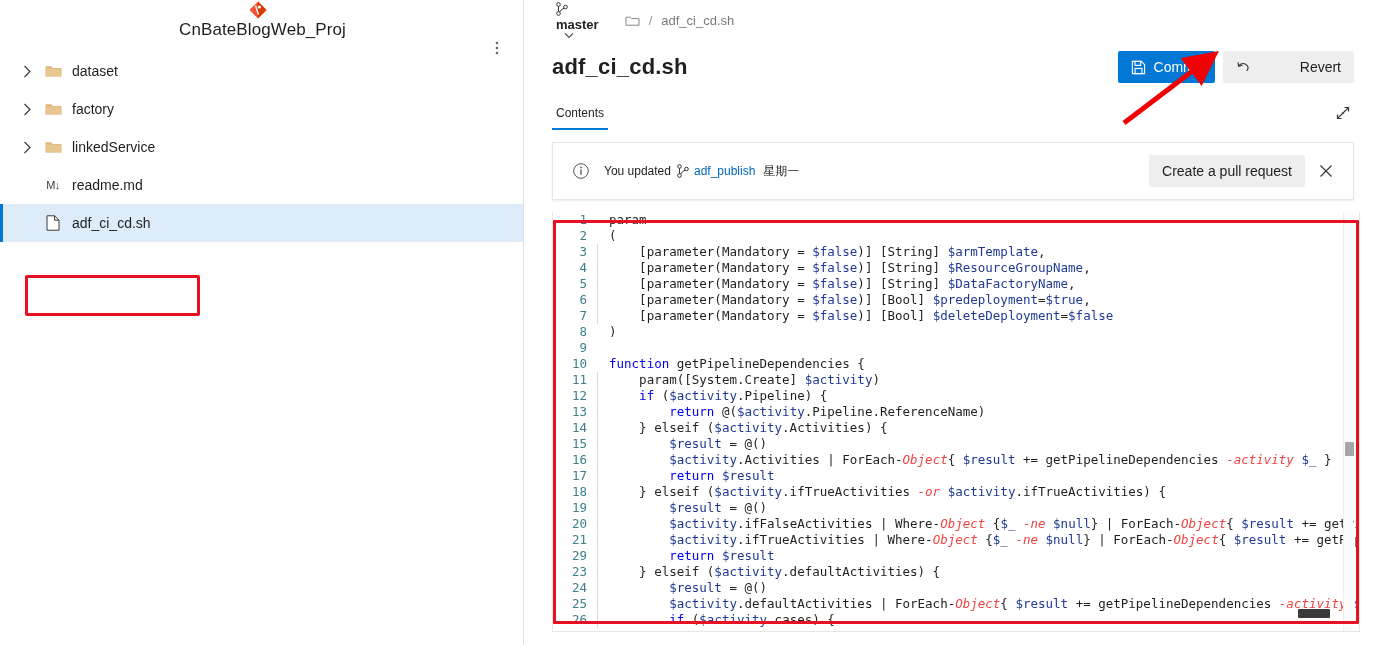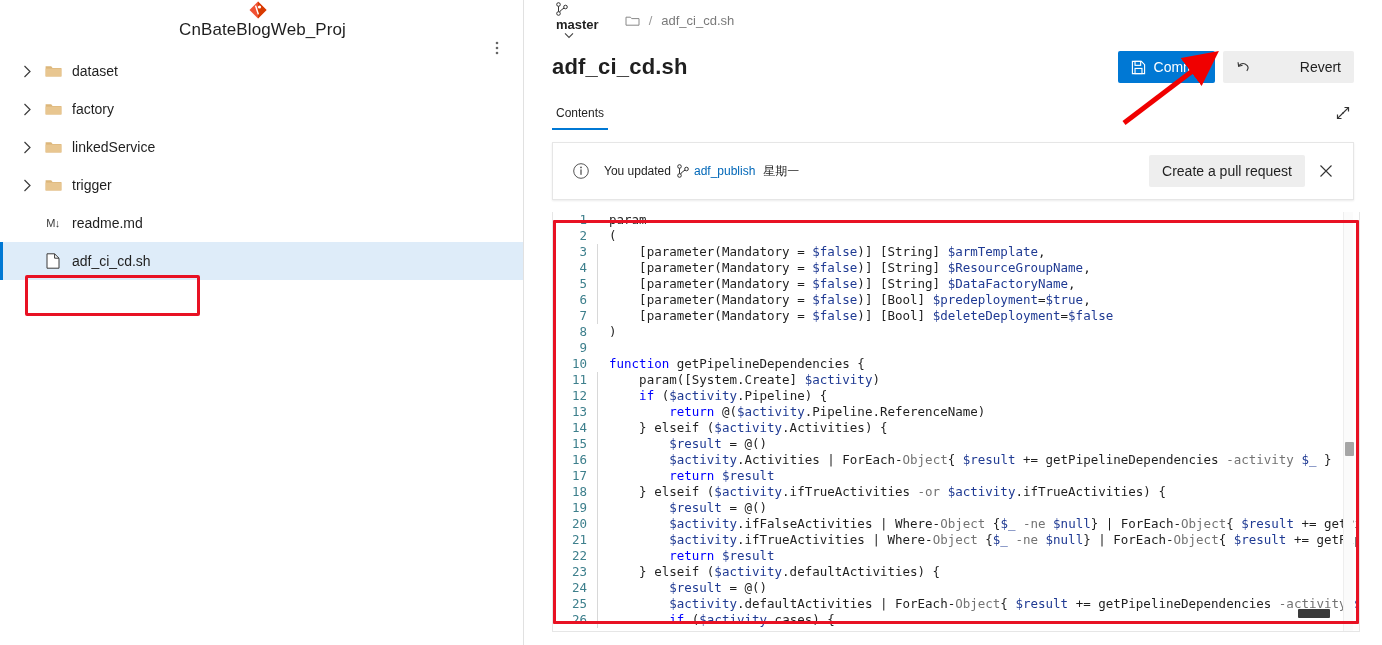--- a/index.html
+++ b/index.html
@@ -286,21 +286,21 @@
     background: #d8d8d8;
     margin-right: 0;
   }
   .guide.blank { background: transparent; }
   .code-text {
     padding-left: 11px;
     color: #1f1f1f;
   }
   .k  { color: #0000ff; }
   .v  { color: #1f3a93; }
-  .op { color: #737373; }
+  .op { color: #ef4444; font-style: italic; }
 
   
   .vscroll-track {
     position: absolute;
     right: 6px; top: 0; bottom: 0;
     width: 10px;
     background: #fbfbfb;
     border-left: 1px solid #eeeeee;
   }
   .vscroll-thumb {
@@ -397,34 +397,20 @@
               <path d="M1.5 1 L7 6.5 L1.5 12" stroke="#3b3b3b" stroke-width="1.2" fill="none"></path>
             </svg>
           </span>
           <span class="node-icon">
             <svg width="17" height="14" viewBox="0 0 17 14">
               <path d="M0.6 2.2 L6.2 2.2 L7.6 3.9 L16.4 3.9 L16.4 12.4 L0.6 12.4 Z" fill="#dcb67a"></path>
               <path d="M0.6 4.6 L16.4 4.6 L16.4 12.4 L0.6 12.4 Z" fill="#e8c690"></path>
             </svg>
           </span>
           <span class="node-label">linkedService</span>
-        </div>
-        <div class="tree-row">
-          <span class="chev">
-            <svg width="9" height="13" viewBox="0 0 9 13">
-              <path d="M1.5 1 L7 6.5 L1.5 12" stroke="#3b3b3b" stroke-width="1.2" fill="none"></path>
-            </svg>
-          </span>
-          <span class="node-icon">
-            <svg width="17" height="14" viewBox="0 0 17 14">
-              <path d="M0.6 2.2 L6.2 2.2 L7.6 3.9 L16.4 3.9 L16.4 12.4 L0.6 12.4 Z" fill="#dcb67a"></path>
-              <path d="M0.6 4.6 L16.4 4.6 L16.4 12.4 L0.6 12.4 Z" fill="#e8c690"></path>
-            </svg>
-          </span>
-          <span class="node-label">trigger</span>
         </div>
         <div class="tree-row">
           <span class="chev-spacer"></span>
           <span class="node-icon md">M↓</span>
           <span class="node-label">readme.md</span>
         </div>
         <div class="tree-row selected">
           <span class="chev-spacer"></span>
           <span class="node-icon">
             <svg width="14" height="16" viewBox="0 0 14 16">
@@ -557,21 +543,21 @@
           <div class="code-line"><span class="ln">12</span><span class="guide"></span><span class="code-text"><span>    </span><span class="k">if</span><span> (</span><span class="v">$activity</span><span>.Pipeline) {</span></span></div>
           <div class="code-line"><span class="ln">13</span><span class="guide"></span><span class="code-text"><span>        </span><span class="k">return</span><span> @(</span><span class="v">$activity</span><span>.Pipeline.ReferenceName)</span></span></div>
           <div class="code-line"><span class="ln">14</span><span class="guide"></span><span class="code-text"><span>    } elseif (</span><span class="v">$activity</span><span>.Activities) {</span></span></div>
           <div class="code-line"><span class="ln">15</span><span class="guide"></span><span class="code-text"><span>        </span><span class="v">$result</span><span> = @()</span></span></div>
           <div class="code-line"><span class="ln">16</span><span class="guide"></span><span class="code-text"><span>        </span><span class="v">$activity</span><span>.Activities | ForEach-</span><span class="op">Object</span><span>{ </span><span class="v">$result</span><span> += getPipelineDependencies </span><span class="op">-activity</span><span> </span><span class="v">$_</span><span> }</span></span></div>
           <div class="code-line"><span class="ln">17</span><span class="guide"></span><span class="code-text"><span>        </span><span class="k">return</span><span> </span><span class="v">$result</span></span></div>
           <div class="code-line"><span class="ln">18</span><span class="guide"></span><span class="code-text"><span>    } elseif (</span><span class="v">$activity</span><span>.ifTrueActivities </span><span class="op">-or</span><span> </span><span class="v">$activity</span><span>.ifTrueActivities) {</span></span></div>
           <div class="code-line"><span class="ln">19</span><span class="guide"></span><span class="code-text"><span>        </span><span class="v">$result</span><span> = @()</span></span></div>
           <div class="code-line"><span class="ln">20</span><span class="guide"></span><span class="code-text"><span>        </span><span class="v">$activity</span><span>.ifFalseActivities | Where-</span><span class="op">Object</span><span> {</span><span class="v">$_</span><span> </span><span class="op">-ne</span><span> </span><span class="v">$null</span><span>} | ForEach-</span><span class="op">Object</span><span>{ </span><span class="v">$result</span><span> += getPipelineDependenc</span></span></div>
           <div class="code-line"><span class="ln">21</span><span class="guide"></span><span class="code-text"><span>        </span><span class="v">$activity</span><span>.ifTrueActivities | Where-</span><span class="op">Object</span><span> {</span><span class="v">$_</span><span> </span><span class="op">-ne</span><span> </span><span class="v">$null</span><span>} | ForEach-</span><span class="op">Object</span><span>{ </span><span class="v">$result</span><span> += getPipelineDependenci</span></span></div>
-          <div class="code-line"><span class="ln">22</span><span class="guide"></span><span class="code-text"><span>        </span><span class="k">return</span><span> </span><span class="v">$result</span></span></div>
+          <div class="code-line"><span class="ln">29</span><span class="guide"></span><span class="code-text"><span>        </span><span class="k">return</span><span> </span><span class="v">$result</span></span></div>
           <div class="code-line"><span class="ln">23</span><span class="guide"></span><span class="code-text"><span>    } elseif (</span><span class="v">$activity</span><span>.defaultActivities) {</span></span></div>
           <div class="code-line"><span class="ln">24</span><span class="guide"></span><span class="code-text"><span>        </span><span class="v">$result</span><span> = @()</span></span></div>
           <div class="code-line"><span class="ln">25</span><span class="guide"></span><span class="code-text"><span>        </span><span class="v">$activity</span><span>.defaultActivities | ForEach-</span><span class="op">Object</span><span>{ </span><span class="v">$result</span><span> += getPipelineDependencies </span><span class="op">-activity</span><span> </span><span class="v">$_</span></span></div>
           <div class="code-line"><span class="ln">26</span><span class="guide"></span><span class="code-text"><span>        </span><span class="k">if</span><span> (</span><span class="v">$activity</span><span>.cases) {</span></span></div>
         </div>
       <div class="vscroll-track">
         <div class="vscroll-thumb" style="top:230px;height:14px;"></div>
       </div>
       <div class="hscroll-thumb" style="left:745px;bottom:13px;width:32px;"></div>
     </div>

